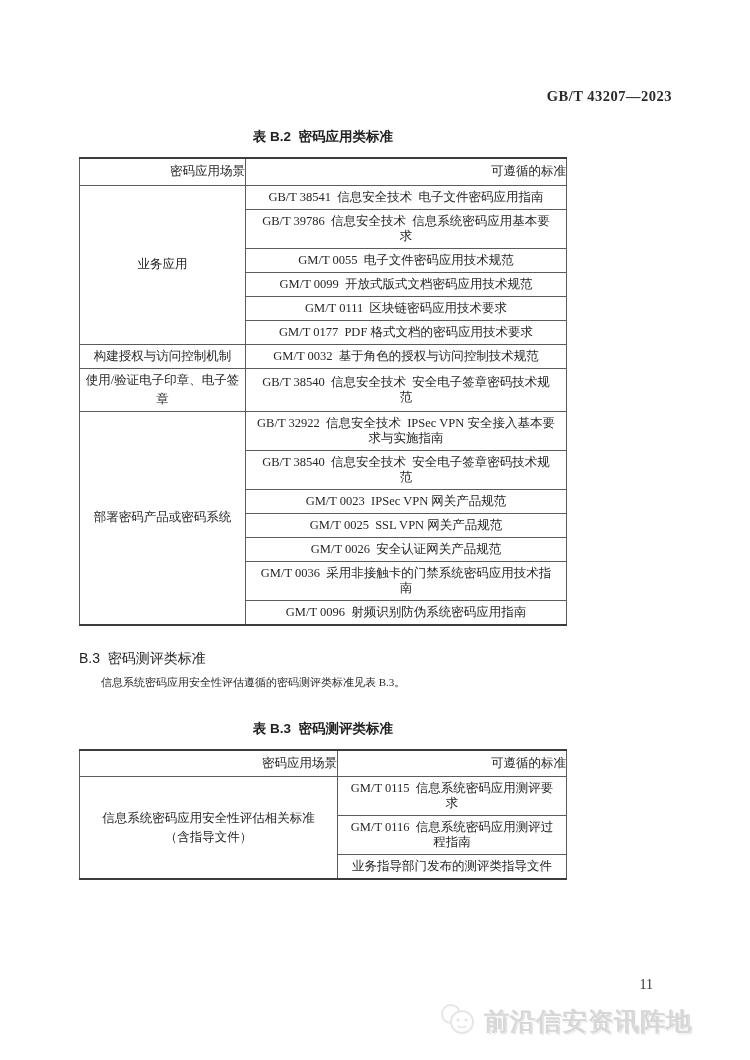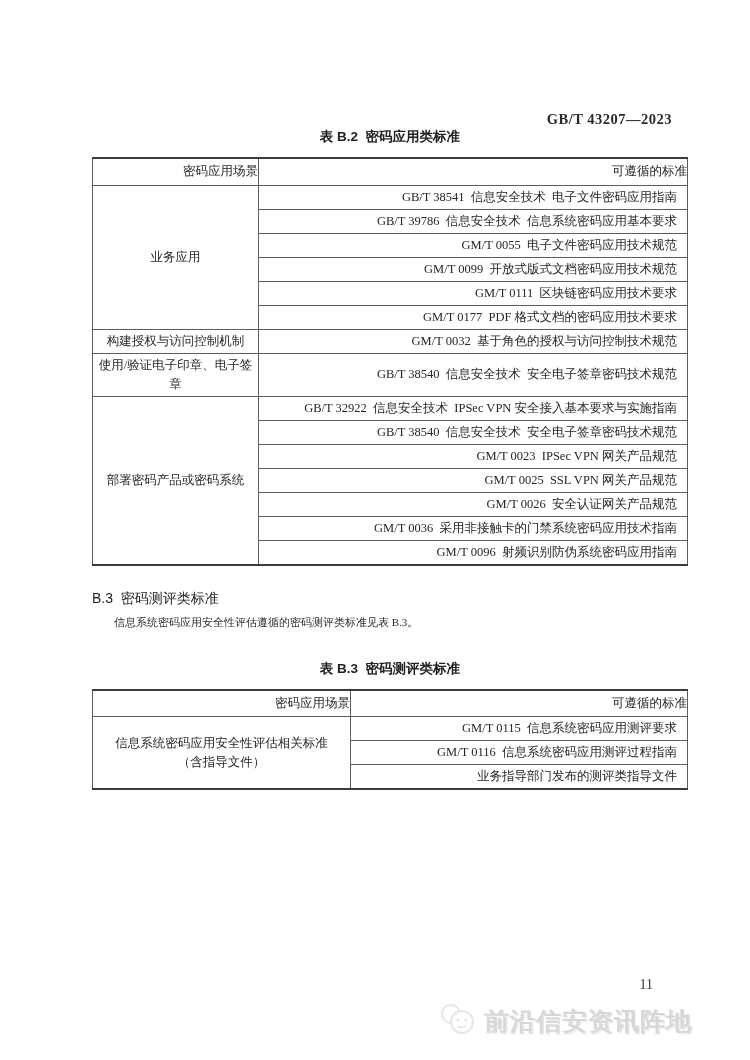--- a/index.html
+++ b/index.html
@@ -15,27 +15,26 @@
   }
   .doc-number {
     position: absolute;
     top: 88px;
     right: 78px;
     font-size: 14.5px;
     font-weight: bold;
     letter-spacing: 0.5px;
     color: #2a2a2a;
     white-space: pre-wrap;
-    margin-top: 23px;
   }
   .content {
     position: absolute;
-    left: 92px;
+    left: 79px;
     top: 128px;
-    width: 596px;
+    width: 488px;
   }
   .table-caption {
     text-align: center;
     font-family: "Liberation Sans", "DejaVu Sans", sans-serif;
     font-weight: bold;
     font-size: 13.5px;
     color: #222;
     white-space: pre-wrap;
     margin-bottom: 11px;
   }
@@ -58,21 +57,21 @@
     font-size: 12.5px;
   }
   td.scene-cell {
     text-align: center;
     vertical-align: middle;
     white-space: pre-line;
     line-height: 19px;
     padding: 2px 0;
   }
   td.std-cell {
-    text-align: right;
+    text-align: center;
     padding: 4px 10px;
     line-height: 15px;
     white-space: pre-wrap;
   }
   .section-heading {
     margin-top: 24px;
     font-family: "Liberation Sans", "DejaVu Sans", sans-serif;
     font-weight: normal;
     font-size: 14px;
     color: #1f1f1f;

